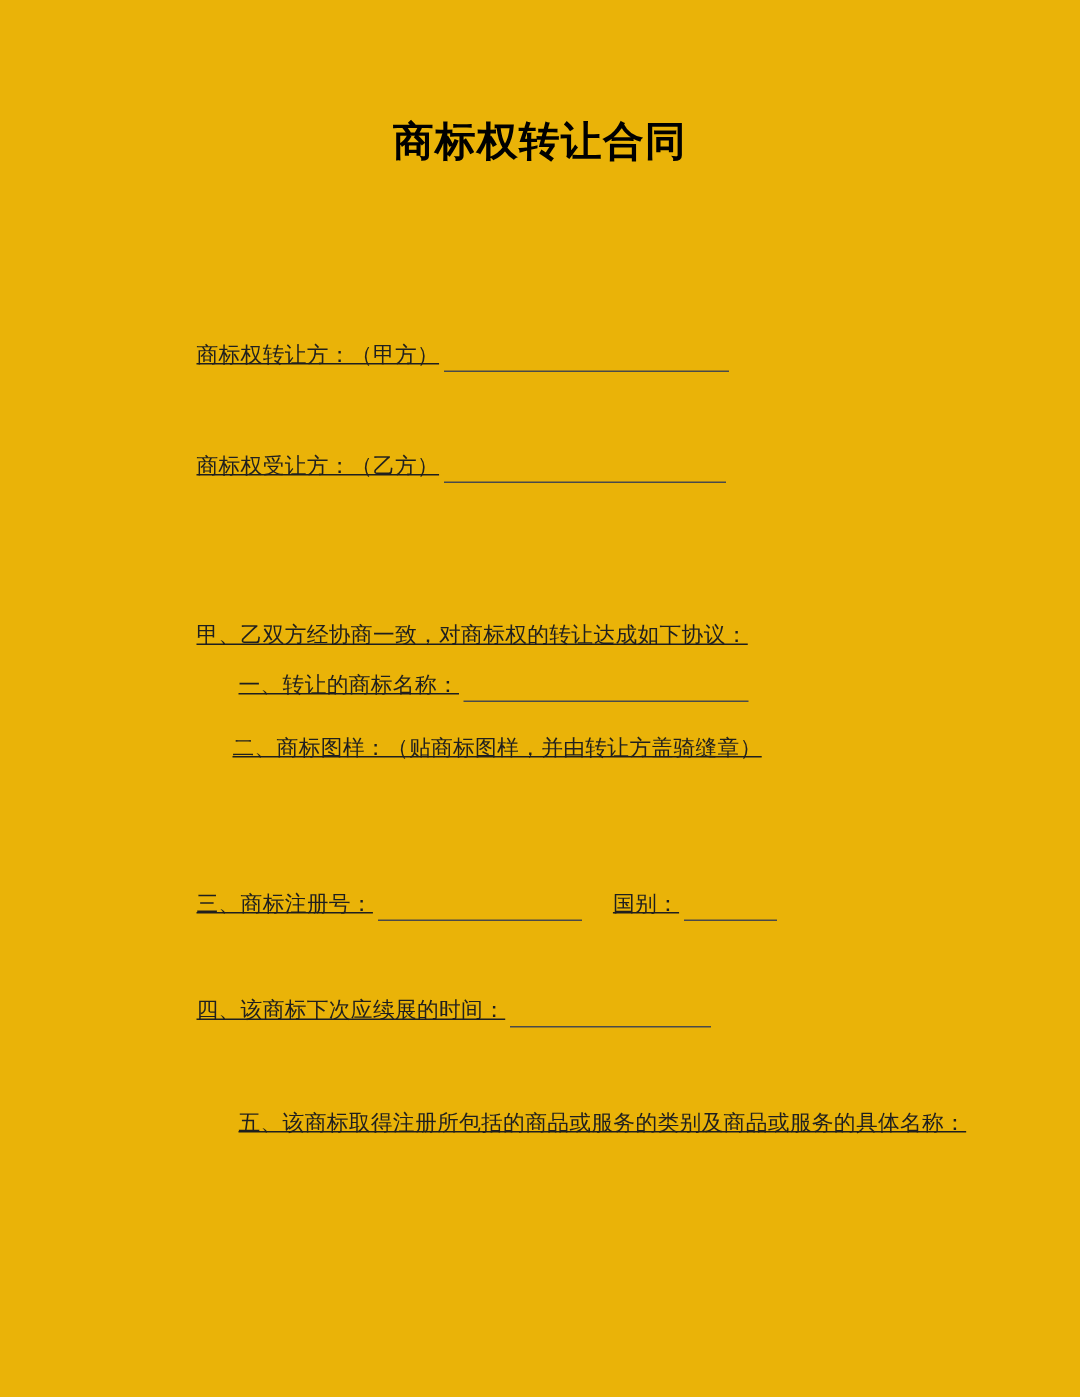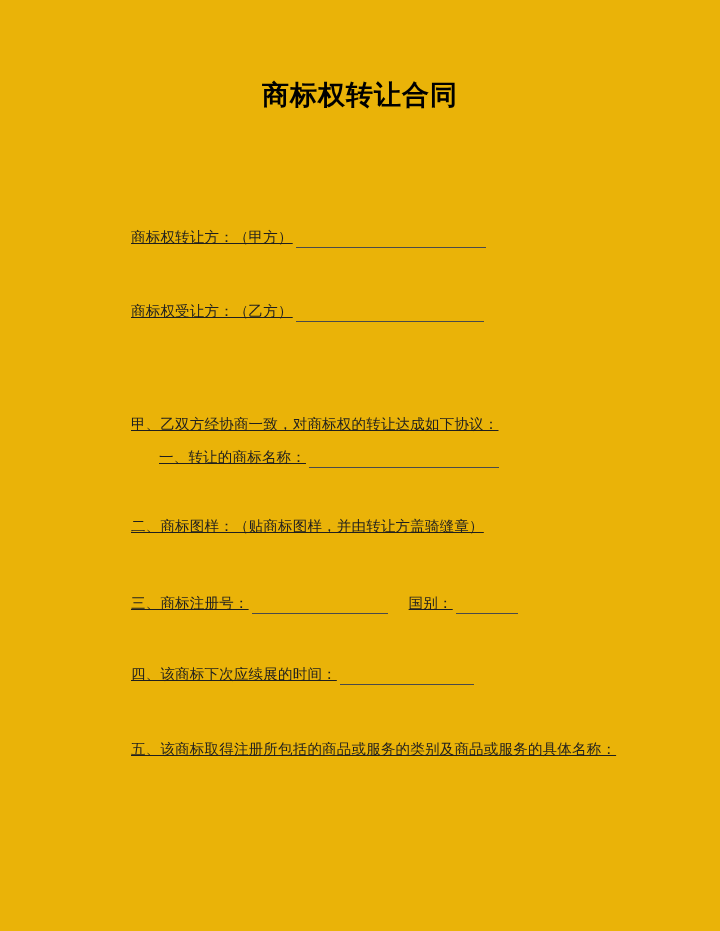--- a/index.html
+++ b/index.html
@@ -71,24 +71,24 @@
   .blank.w134 { width: 134px; }
   .blank.w62  { width: 62px; }
 
   .gap-wide { display: inline-block; width: 18px; }
 
   
   .p1 { top: 226px; }
   .p2 { top: 300px; }
   .p3 { top: 365px; margin-top: 48px; }
   .p4 { top: 446px; margin-left: 28px; }
-  .p5 { top: 515px; }
+  .p5 { top: 488px; margin-left: 24px; }
   .p6 { top: 592px; }
   .p7 { top: 663px; }
-  .p8 { top: 738px; }
+  .p8 { top: 738px; margin-left: 28px; }
   .p9 { top: 810px; }
 </style>
 </head>
 <body>
 
 <div class="page">
 
   <div class="doc-title">商标权转让合同</div>
 
   <div class="para p1">

